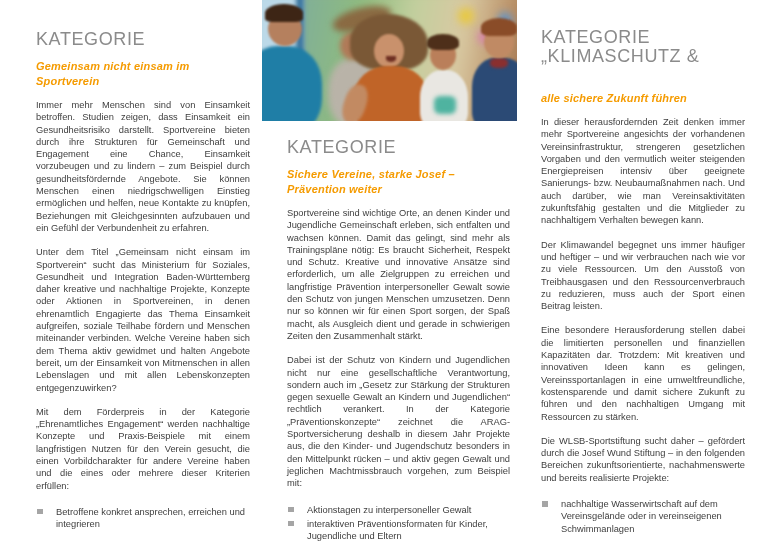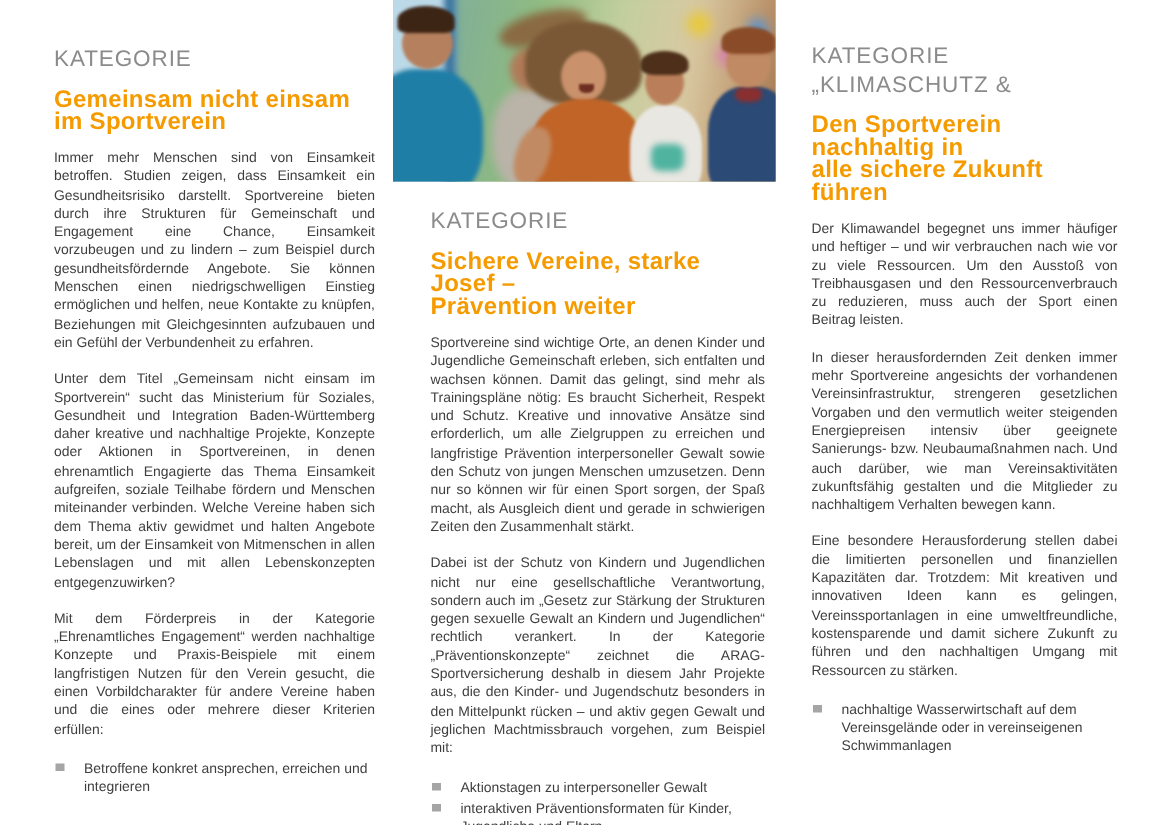--- a/index.html
+++ b/index.html
@@ -7,26 +7,26 @@
     width:772px;height:550px;background:#ffffff;position:relative;overflow:hidden;
     font-family:"Liberation Sans","DejaVu Sans",sans-serif;
     -webkit-font-smoothing:antialiased;
   }
   .col{position:absolute;}
   .col-left{left:36px;top:30px;width:214px;}
   .col-mid{left:262px;top:0;width:255px;}
   .col-right{left:541px;top:28px;width:204px;}
 
   .kicker{
-    color:#8b8b8b;font-size:15px;line-height:19px;letter-spacing:0.6px;
+    color:#8b8b8b;font-size:18px;line-height:19px;letter-spacing:0.6px;
     font-weight:400;
   }
   .headline{
-    color:#f59b00;font-weight:bold;font-size:16px;line-height:15px;
-    margin-top:10px;margin-bottom:10px;letter-spacing:0.2px;
+    color:#f59b00;font-weight:bold;font-size:11px;line-height:15px;
+    margin-top:10px;margin-bottom:10px;letter-spacing:0.2px;font-style:italic;
   }
   .body-text p{
     color:#3e3e3e;font-size:9.3px;line-height:12.3px;text-align:justify;
     margin:0 0 12px 0;hyphens:auto;-webkit-hyphens:auto;
   }
   ul.bullets{list-style:none;margin:14px 0 0 0;padding:0;}
   ul.bullets li{
     position:relative;padding-left:20px;color:#3e3e3e;font-size:9.3px;
     line-height:12.3px;text-align:left;margin-bottom:2px;
   }
@@ -141,25 +141,26 @@
 
     </ul>
   </div>
 </div>
 
 <div class="col col-right">
   <div class="kicker">
     <span>KATEGORIE „KLIMASCHUTZ &amp;</span><br>
   </div>
   <div class="headline">
-    <span>Den Sportverein nachhaltig in</span><br>
+    <br>
     <span>alle sichere Zukunft führen</span>
   </div>
   <div class="body-text">
+    <p>In dieser herausfordernden Zeit denken immer mehr Sportvereine angesichts der vorhandenen Vereinsinfrastruktur, strengeren gesetzlichen Vorgaben und den vermutlich weiter steigenden Energiepreisen intensiv über geeignete Sanierungs- bzw. Neubaumaßnahmen nach. Und auch darüber, wie man Vereinsaktivitäten zukunftsfähig gestalten und die Mitglieder zu nachhaltigem Verhalten bewegen kann.</p>
     <p>Der Klimawandel begegnet uns immer häufiger und heftiger – und wir verbrauchen nach wie vor zu viele Ressourcen. Um den Ausstoß von Treibhausgasen und den Ressourcenverbrauch zu reduzieren, muss auch der Sport einen Beitrag leisten.</p>
-    <p>In dieser herausfordernden Zeit denken immer mehr Sportvereine angesichts der vorhandenen Vereinsinfrastruktur, strengeren gesetzlichen Vorgaben und den vermutlich weiter steigenden Energiepreisen intensiv über geeignete Sanierungs- bzw. Neubaumaßnahmen nach. Und auch darüber, wie man Vereinsaktivitäten zukunftsfähig gestalten und die Mitglieder zu nachhaltigem Verhalten bewegen kann.</p>
     <p>Eine besondere Herausforderung stellen dabei die limitierten personellen und finanziellen Kapazitäten dar. Trotzdem: Mit kreativen und innovativen Ideen kann es gelingen, Vereinssportanlagen in eine umweltfreundliche, kostensparende und damit sichere Zukunft zu führen und den nachhaltigen Umgang mit Ressourcen zu stärken.</p>
+    <p>Die WLSB-Sportstiftung sucht daher – gefördert durch die Josef Wund Stiftung – in den folgenden Bereichen zukunftsorientierte, nachahmenswerte und bereits realisierte Projekte:</p>
   </div>
   <ul class="bullets">
     <li><span class="sq"></span><span>nachhaltige Wasserwirtschaft auf dem Vereinsgelände oder in vereinseigenen Schwimmanlagen</span></li>
 
   </ul>
 </div>
 
 </body></html>

